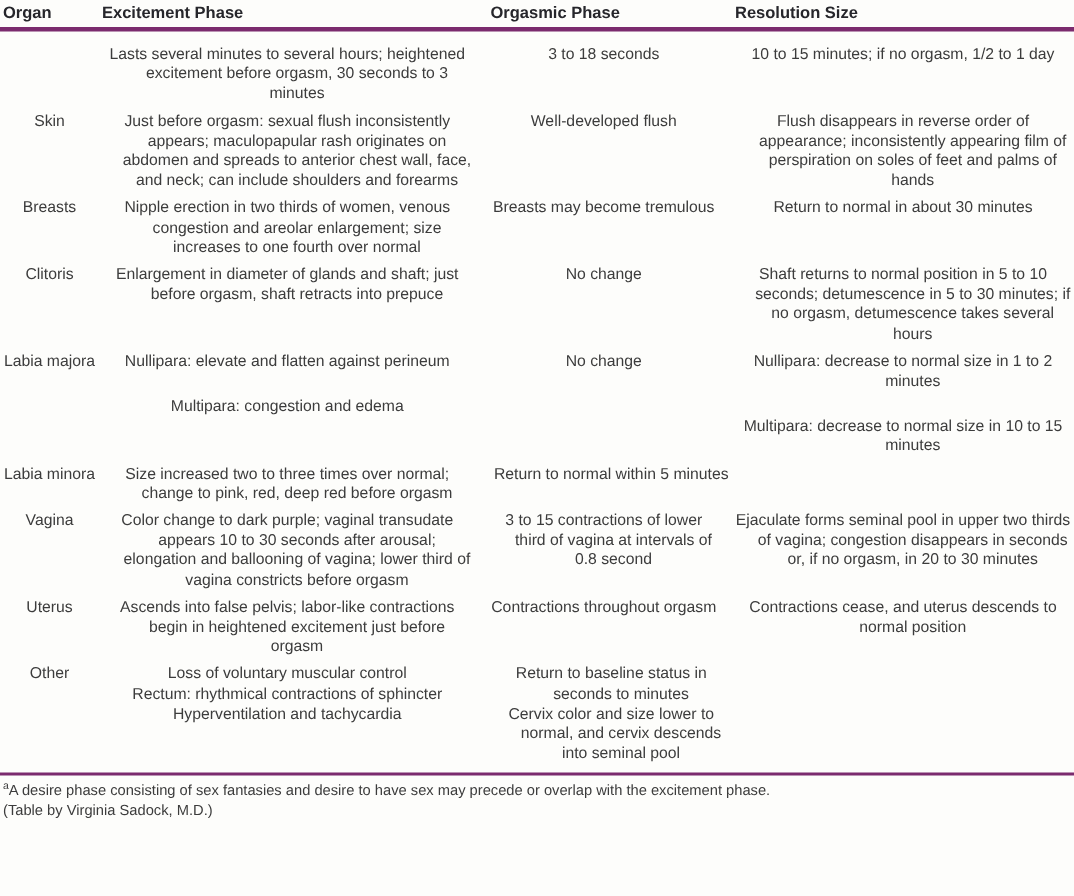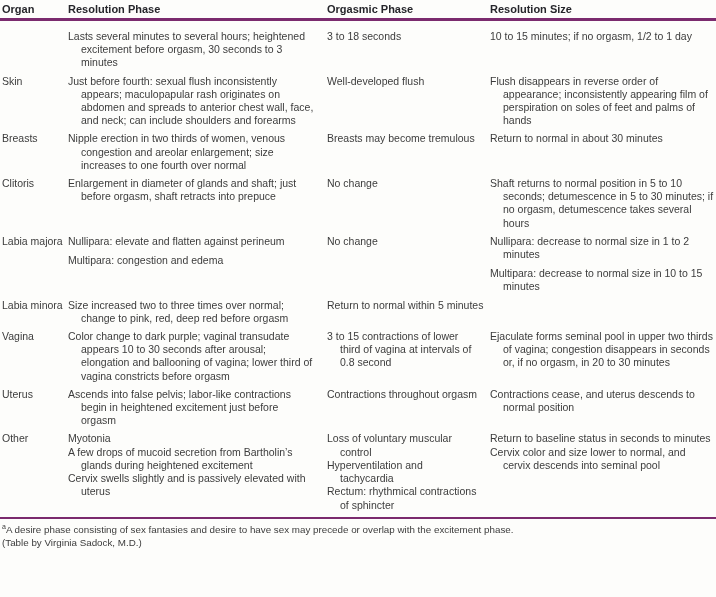--- a/index.html
+++ b/index.html
@@ -49,43 +49,44 @@
     font-size: 10.5px;
     line-height: 13.2px;
     margin-bottom: 5px;
   }
   .cell { padding-right: 12px; }
   .cell.res { padding-right: 2px; }
   .cell p, .organ p {
     margin: 0;
     padding-left: 13px;
     text-indent: -13px;
+    text-align: center;
   }
   .organ { padding-right: 4px; }
   .organ p { padding-left: 9px; text-indent: -9px; }
-  .row.spaced .cell p + p { margin-top: 6px; }
+  .row.spaced .cell p + p { margin-top: 17px; }
   .footnotes {
     margin-top: 4px;
     font-size: 9.8px;
     line-height: 13.5px;
     color: #3c3c3c;
   }
   .footnotes sup {
     font-size: 7px;
     line-height: 0;
   }
 </style>
 </head>
 <body>
 
 <div class="page">
 
   <div class="grid-row header-row">
     <div class="organ">Organ</div>
-    <div class="cell">Resolution Phase</div>
+    <div class="cell">Excitement Phase</div>
     <div class="cell">Orgasmic Phase</div>
     <div class="cell res">Resolution Size</div>
   </div>
 
   <div class="rule"></div>
 
   <div class="rows">
 
     <div class="grid-row row">
       <div class="organ">
@@ -100,21 +101,21 @@
       <div class="cell res">
           <p>10 to 15 minutes; if no orgasm, 1/2 to 1 day</p>
         </div>
     </div>
 
     <div class="grid-row row">
       <div class="organ">
           <p>Skin</p>
         </div>
       <div class="cell">
-          <p>Just before fourth: sexual flush inconsistently appears; maculopapular rash originates on abdomen and spreads to anterior chest wall, face, and neck; can include shoulders and forearms</p>
+          <p>Just before orgasm: sexual flush inconsistently appears; maculopapular rash originates on abdomen and spreads to anterior chest wall, face, and neck; can include shoulders and forearms</p>
         </div>
       <div class="cell">
           <p>Well-developed flush</p>
         </div>
       <div class="cell res">
           <p>Flush disappears in reverse order of appearance; inconsistently appearing film of perspiration on soles of feet and palms of hands</p>
         </div>
     </div>
 
     <div class="grid-row row">
@@ -204,28 +205,23 @@
       <div class="cell res">
           <p>Contractions cease, and uterus descends to normal position</p>
         </div>
     </div>
 
     <div class="grid-row row">
       <div class="organ">
           <p>Other</p>
         </div>
       <div class="cell">
-        <p>Myotonia</p>
-        <p>A few drops of mucoid secretion from Bartholin’s glands during heightened excitement</p>
-        <p>Cervix swells slightly and is passively elevated with uterus</p>
-      </div>
-      <div class="cell">
         <p>Loss of voluntary muscular control</p>
+        <p>Rectum: rhythmical contractions of sphincter</p>
         <p>Hyperventilation and tachycardia</p>
-        <p>Rectum: rhythmical contractions of sphincter</p>
       </div>
       <div class="cell res">
         <p>Return to baseline status in seconds to minutes</p>
         <p>Cervix color and size lower to normal, and cervix descends into seminal pool</p>
       </div>
     </div>
 
   </div>
 
   <div class="rule bottom"></div>

